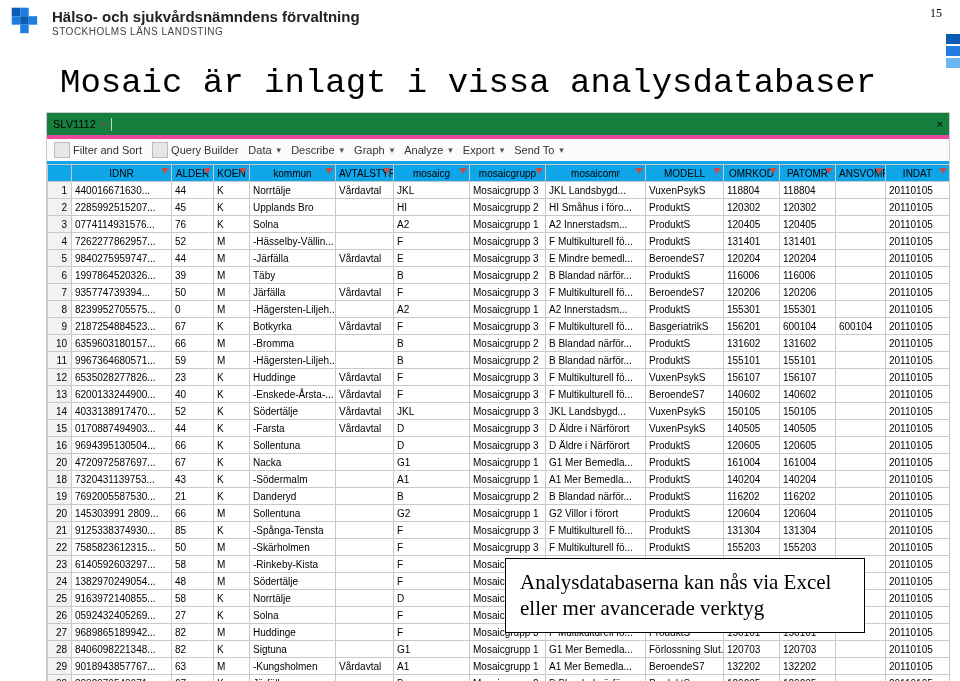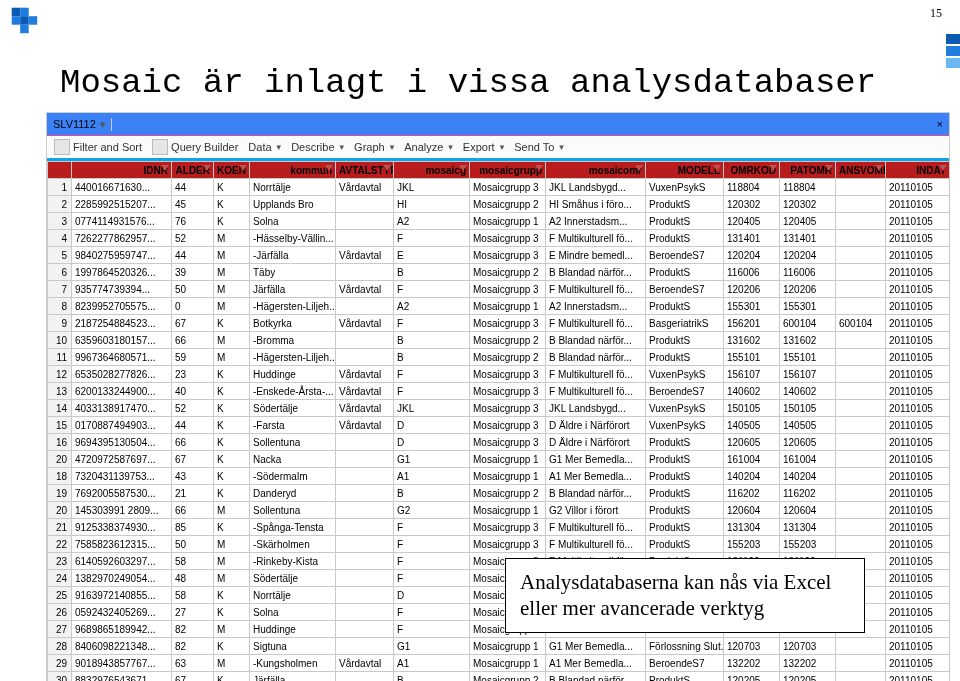--- a/index.html
+++ b/index.html
@@ -6,51 +6,55 @@
   .topbar{display:flex;align-items:center;padding:6px 10px;position:relative}
   .logo{width:34px;height:34px;margin-right:8px}
   .title-block{display:flex;flex-direction:column;line-height:1.1}
   .title-main{font-weight:700;font-size:15px;color:#222}
   .title-sub{font-size:10px;letter-spacing:.5px;color:#444}
   .page-no{position:absolute;right:18px;top:6px;font-size:12px;font-family:'Times New Roman',serif}
   .side-deco{position:absolute;right:0;top:34px;display:flex;flex-direction:column}
   .side-deco span{width:14px;height:10px;margin-bottom:2px}
   .heading{font-family:Liberation Mono, monospace;font-size:34px;margin:18px 0 10px 60px}
   .sheet{margin:0 10px 4px 46px;font:11px Arial;border:1px solid #ccc}
-  .controls{display:flex;align-items:center;border-bottom:1px solid #ec4899;background:#3b82f6;height:22px;font-size:11px}
+  .controls{display:flex;align-items:center;border-bottom:4px solid #ec4899;background:#15803d;height:22px;font-size:11px}
   .tabname{padding:0 6px;border-right:1px solid #ccc}
   .tabname::after{content:"▾";margin-left:4px;color:#555}
   .close-x{margin-left:auto;padding:0 6px;cursor:pointer}
   .toolbar{display:flex;align-items:center;gap:4px;border-bottom:3px solid #0ea5e9;background:#fbfbfb;height:22px;padding:0 4px;font-size:11px}
   .mini-ico{width:14px;height:14px;display:inline-block;background:#e6e6e6;border:1px solid #bbb}
   .tool-btn{display:flex;align-items:center;gap:3px;padding:0 3px;color:#333}
   .tool-btn.drop::after{content:"▾";font-size:9px;margin-left:2px;color:#555}
   table{border-collapse:collapse;width:100%;font-size:10px;table-layout:fixed}
   th,td{border:1px solid #c9c9c9;padding:1px 3px;white-space:nowrap;overflow:hidden;text-overflow:clip;height:14px}
-  th{background:#b91c1c;font-weight:700;text-align:right;position:relative}
+  th{background:#0ea5e9;font-weight:400;text-align:center;position:relative}
   th .tri{position:absolute;right:2px;top:3px;width:0;height:0;border-left:4px solid transparent;border-right:4px solid transparent;border-top:6px solid #c0504d}
   td.rownum{background:#f2f2f2;text-align:right;padding-right:4px;width:24px}
   col.c0{width:24px}col.c1{width:100px}col.c2{width:42px}col.c3{width:36px}
   col.c4{width:86px}col.c5{width:58px}col.c6{width:76px}col.c7{width:76px}
   col.c8{width:100px}col.c9{width:78px}col.c10{width:56px}col.c11{width:56px}
   col.c12{width:50px}col.c13{width:64px}col.c14{width:44px}
   .callout{position:absolute;left:505px;top:558px;width:330px;background:#fff;border:1px solid #000;padding:10px 14px;font-family:'Times New Roman',serif;font-size:21px;line-height:1.25}
 </style>
 </head>
 <body>
 
 <div class="topbar">
   <svg class="logo" viewBox="0 0 40 40">
     <rect x="2" y="2" width="10" height="10" fill="#0b5bb3"></rect>
       <rect x="12" y="2" width="10" height="10" fill="#1f7de0"></rect>
     <rect x="2" y="12" width="10" height="10" fill="#1f7de0"></rect>
       <rect x="12" y="12" width="10" height="10" fill="#0b5bb3"></rect>
     <rect x="22" y="12" width="10" height="10" fill="#1f7de0"></rect>
       <rect x="12" y="22" width="10" height="10" fill="#1f7de0"></rect>
   </svg>
+  <div class="title-block">
+    <span class="title-main">Hälso- och sjukvårdsnämndens förvaltning</span>
+    <span class="title-sub">STOCKHOLMS LÄNS LANDSTING</span>
+  </div>
   <span class="page-no">15</span>
   <div class="side-deco">
     <span style="background:#0b5bb3"></span>
       <span style="background:#1f7de0"></span>
       <span style="background:#6bb7f2"></span>
   </div>
 </div>
 
 <div class="heading">Mosaic är inlagt i vissa analysdatabaser</div>
 

